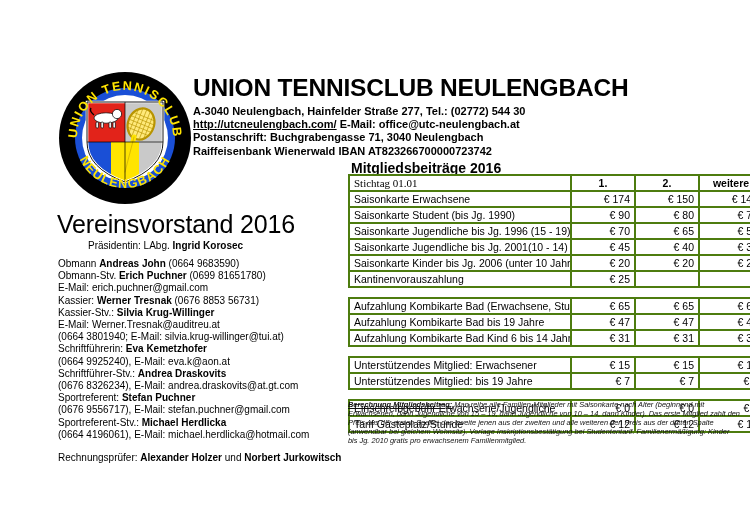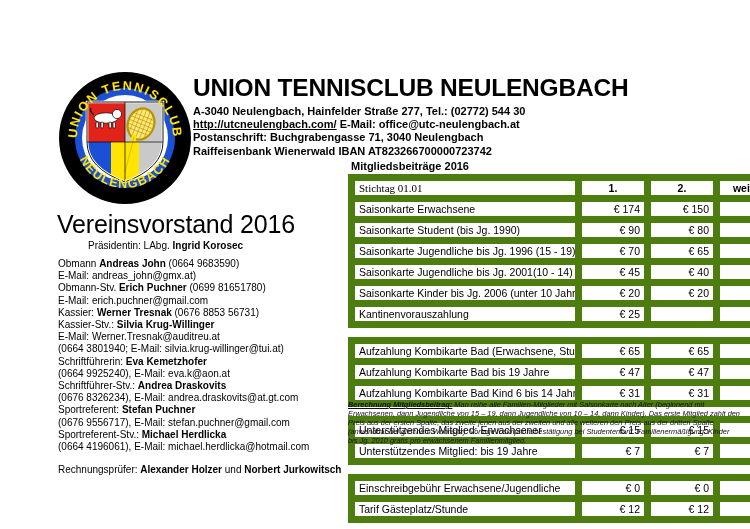--- a/index.html
+++ b/index.html
@@ -40,29 +40,29 @@
     position:absolute;left:58px;top:258px;width:290px;
     font-size:10px;line-height:12.2px;
   }
   .board-list .row{white-space:nowrap;}
   .board-list .sp{height:11px;}
   b{font-weight:bold;}
 
   
   .fees-head{
     position:absolute;left:351px;top:161px;
-    font-size:11px;font-weight:bold;line-height:1;white-space:nowrap;
+    font-size:14px;font-weight:bold;line-height:1;white-space:nowrap;
   }
   .tbl-wrap{position:absolute;left:348px;top:174px;width:374px;}
   table.fees{
     border-collapse:collapse;width:374px;table-layout:fixed;
     font-size:10.5px;
   }
   table.fees td{
-    border:7px solid #4d7c0f;
+    border:2px solid #4d7c0f;
     padding:0 4px;height:14px;line-height:14px;
     white-space:nowrap;overflow:hidden;
   }
   td.lbl{width:212px;text-align:left;}
   td.c1{width:54px;text-align:right;}
   td.c2{width:54px;text-align:right;}
   td.c3{width:54px;text-align:right;}
   tr.hdr td.c1,tr.hdr td.c2,tr.hdr td.c3{text-align:center;font-weight:bold;}
   tr.hdr td.lbl{font-family:"Liberation Serif",serif;font-size:11px;}
   td.empty{border:1px solid #8a8a8a;}
@@ -155,21 +155,20 @@
     <div class="line">Postanschrift: Buchgrabengasse 71, 3040 Neulengbach</div>
     <div class="line">Raiffeisenbank Wienerwald IBAN AT823266700000723742</div>
   </div>
 
   <div class="board-title">Vereinsvorstand 2016</div>
   <div class="president">
     <span>Präsidentin: LAbg. </span><b>Ingrid Korosec</b>
   </div>
   <div class="board-list" id="board-list">
       <div class="row"><span>Obmann </span><b>Andreas John</b><span> (0664 9683590)</span></div>
-      <div class="row"><span>E-Mail: andreas_john@gmx.at)</span></div>
       <div class="row"><span>Obmann-Stv. </span><b>Erich Puchner</b><span> (0699 81651780)</span></div>
       <div class="row"><span>E-Mail: erich.puchner@gmail.com</span></div>
       <div class="row"><span>Kassier: </span><b>Werner Tresnak</b><span> (0676 8853 56731)</span></div>
       <div class="row"><span>Kassier-Stv.: </span><b>Silvia Krug-Willinger</b></div>
       <div class="row"><span>E-Mail: Werner.Tresnak@auditreu.at</span></div>
       <div class="row"><span>(0664 3801940; E-Mail: silvia.krug-willinger@tui.at)</span></div>
       <div class="row"><span>Schriftführerin: </span><b>Eva Kemetzhofer</b></div>
       <div class="row"><span>(0664 9925240), E-Mail: eva.k@aon.at</span></div>
       <div class="row"><span>Schriftführer-Stv.: </span><b>Andrea Draskovits</b></div>
       <div class="row"><span>(0676 8326234), E-Mail: andrea.draskovits@at.gt.com</span></div>

